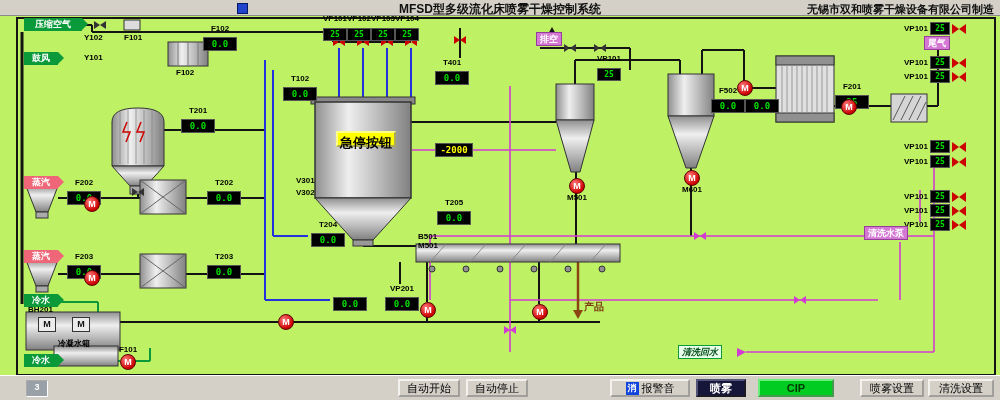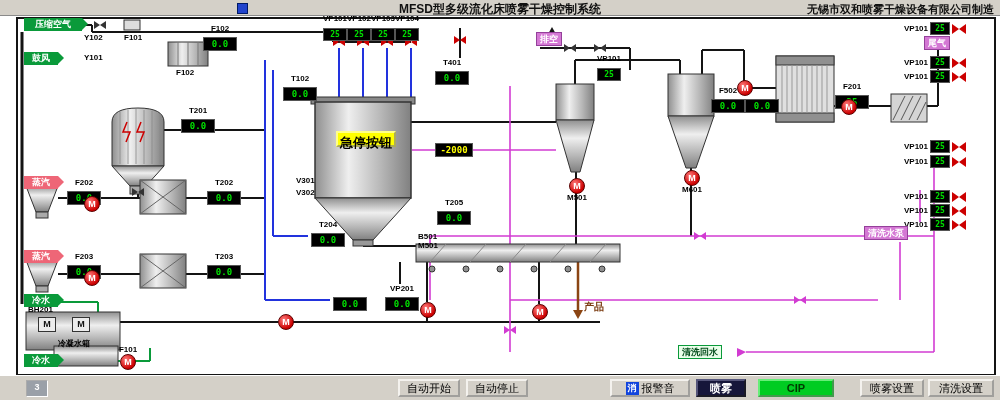--- a/index.html
+++ b/index.html
@@ -1,16 +1,16 @@
 <!DOCTYPE html>
 <html><head>
 <meta charset="utf-8">
 <style>
   html,body{margin:0;padding:0;background:#888;}
-  #screen{position:relative;width:1000px;height:400px;background:#ffffff;font-family:"Liberation Sans","DejaVu Sans",sans-serif;overflow:hidden;}
+  #screen{position:relative;width:1000px;height:400px;background:#bef264;font-family:"Liberation Sans","DejaVu Sans",sans-serif;overflow:hidden;}
   
   #titlebar{position:absolute;left:0;top:0;right:0;height:15px;background:#d4d0c8;border-bottom:1px solid #8a8a8a;z-index:20;}
   #titlebar .ttl{position:absolute;left:50%;top:1px;transform:translateX(-50%);font-size:12px;font-weight:bold;color:#111;white-space:nowrap;}
   #titlebar .cmp{position:absolute;right:6px;top:2px;font-size:11px;font-weight:bold;color:#111;white-space:nowrap;}
   #titlebar .tbico{position:absolute;left:237px;top:3px;width:9px;height:9px;background:#2244cc;border:1px solid #001a66;}
   
   #frame{position:absolute;left:16px;top:17px;width:976px;height:355px;border:2px solid #141414;z-index:1;}
   #pipes{position:absolute;left:0;top:0;width:1000px;height:400px;z-index:2;}
   
   .disp{position:absolute;width:40px;text-align:center;z-index:5;}
@@ -33,21 +33,21 @@
   .flowarrow{position:absolute;height:13px;color:#fff;font-size:9px;font-weight:bold;line-height:13px;text-align:center;z-index:4;}
   .flowarrow::after{content:"";position:absolute;right:-6px;top:0;border-top:6.5px solid transparent;border-bottom:6.5px solid transparent;}
   .flowarrow.green{background:#0a9a3a;}
   .flowarrow.green::after{border-left:6px solid #0a9a3a;}
   .flowarrow.pink{background:#ee6677;}
   .flowarrow.pink::after{border-left:6px solid #ee6677;}
   
   .lbl{position:absolute;font-size:8px;font-weight:bold;color:#000;line-height:9px;z-index:5;white-space:nowrap;text-align:center;}
   .lbl.brown{color:#7a3b10;font-size:10px;}
   .mbox{position:absolute;background:#d478d4;border:1px solid #94409a;color:#fff;font-size:9px;font-weight:bold;line-height:12px;padding:0 3px;z-index:5;white-space:nowrap;}
-  .gbox{position:absolute;background:#eaffea;border:1px solid #0a9a3a;color:#054d1d;font-size:9px;font-weight:bold;line-height:12px;padding:0 3px;z-index:5;white-space:nowrap;}
+  .gbox{position:absolute;background:#eaffea;border:1px solid #0a9a3a;color:#054d1d;font-size:9px;font-weight:bold;line-height:12px;padding:0 3px;z-index:5;white-space:nowrap;font-style:italic;}
   
   #estop{position:absolute;left:336px;top:131px;width:60px;height:16px;background:#ffff00;border:2px outset #ffff88;color:#000;font-size:13px;font-weight:bold;font-family:inherit;z-index:7;padding:1px;cursor:pointer;}
   
   #watermark{position:absolute;left:66px;top:70px;z-index:9;font-size:29px;font-weight:bold;letter-spacing:2px;white-space:nowrap;pointer-events:none;
     text-shadow:-2px 0 #fff,2px 0 #fff,0 -2px #fff,0 2px #fff,-1px -1px #fff,1px 1px #fff,-1px 1px #fff,1px -1px #fff;}
   #watermark .wblue{color:#1c2fd6;}
   #watermark .wred{color:#e8111c;}
   
   #toolbar{position:absolute;left:0;right:0;bottom:0;height:24px;background:#d4d0c8;border-top:1px solid #fff;z-index:20;}
   #toolbar .mini{position:absolute;left:26px;top:4px;width:20px;height:15px;background:#9aa0a8;border:1px inset #fff;color:#fff;font-size:9px;font-weight:bold;text-align:center;line-height:13px;}

